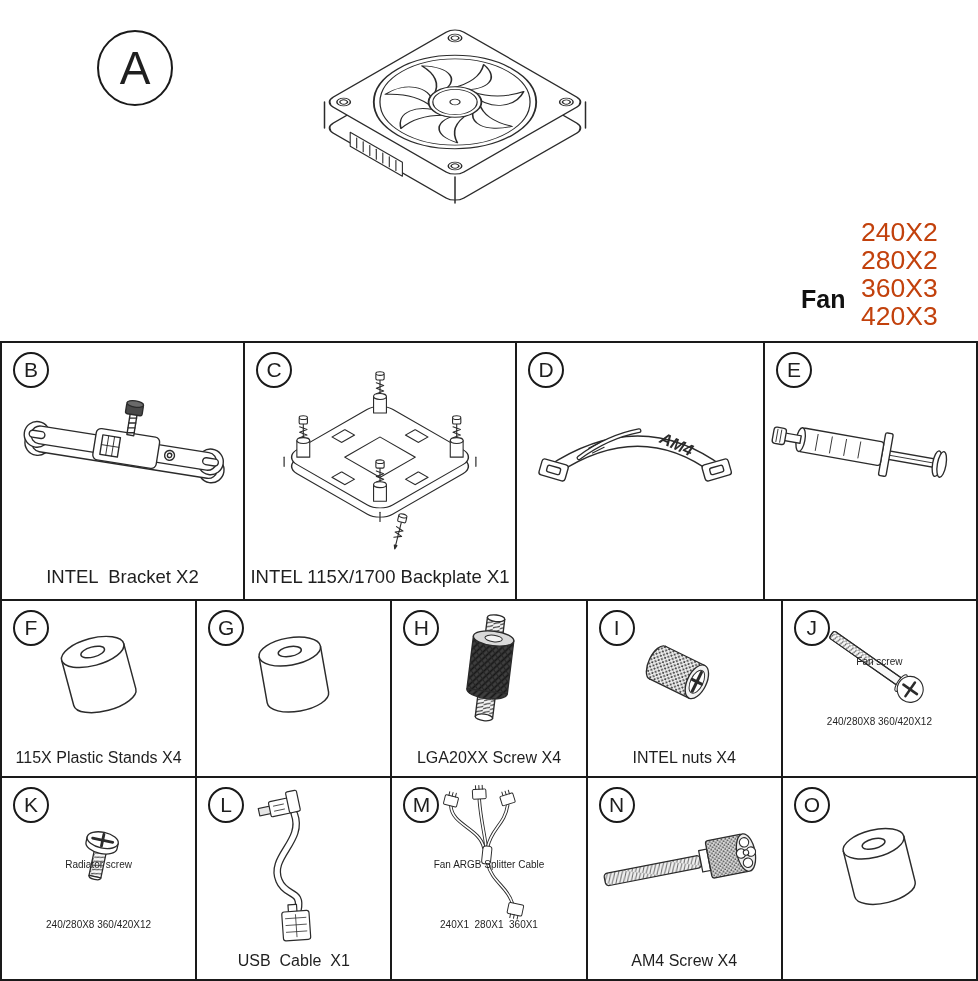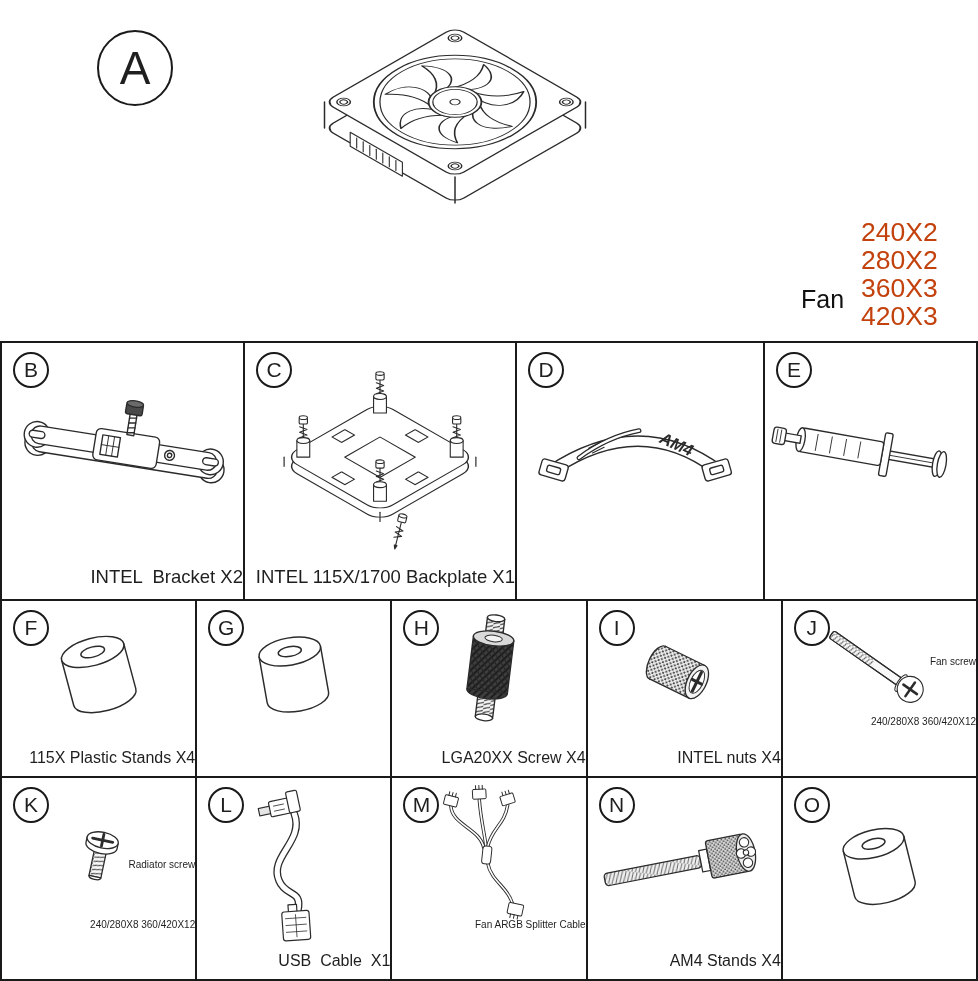--- a/index.html
+++ b/index.html
@@ -4,36 +4,36 @@
 <style>
   *{margin:0;padding:0;box-sizing:border-box}
   html,body{background:#fff}
   .page{position:relative;width:978px;height:981px;background:#fff;color:#1a1a1a;
         font-family:"Liberation Sans",sans-serif;overflow:hidden}
   .badge{position:absolute;border:2px solid #1a1a1a;border-radius:50%;background:#fff;
          display:flex;align-items:center;justify-content:center;font-weight:500;color:#1f1f1f}
   .sectionA{position:absolute;left:0;top:0;width:978px;height:341px}
   .sectionA .badge{left:97px;top:30px;width:76px;height:76px;font-size:46px;border-width:2.5px}
   .fanArt{position:absolute;left:255px;top:5px}
-  .fanLabel{position:absolute;left:801px;top:285px;font-size:25px;font-weight:normal;color:#111}
+  .fanLabel{position:absolute;left:801px;top:285px;font-size:25px;font-weight:bold;color:#111}
   .qtyList{position:absolute;left:861px;top:218px;font-size:26.5px;line-height:28px;color:#c2410c}
   .grid{position:absolute;left:0;top:341px;width:978px;height:640px;border:2px solid #1a1a1a;
         display:flex;flex-direction:column;background:#fff}
   .row{display:flex;border-bottom:2px solid #1a1a1a;min-height:0}
   .row:last-child{border-bottom:none;flex:1}
   .row2{height:258px}
   .row3{height:177px}
   .cell{position:relative;flex:1 1 0;border-right:2px solid #1a1a1a;overflow:hidden;background:#fff}
   .cell:last-child{border-right:none}
   .cell.cb{flex:0 0 243px}.cell.cc{flex:0 0 272px}.cell.cd{flex:0 0 248px}
   .cell .badge{left:11px;top:9px;width:36px;height:36px;font-size:21px}
   .art{position:absolute;left:0;right:0;top:4px;bottom:30px;display:flex;align-items:center;justify-content:center}
   .row2 .art{bottom:40px}
   .art-2line{bottom:46px}
-  .caption{position:absolute;left:0;right:0;bottom:8px;text-align:right;font-size:16px;
+  .caption{position:absolute;left:0;right:0;bottom:8px;text-align:center;font-size:16px;
            line-height:20px;white-space:pre;color:#1f1f1f}
   .row2 .caption{bottom:12px;font-size:18.5px}
   .caption-2{bottom:4px;font-size:10px}
   svg{display:block}
   text{font-family:"Liberation Sans",sans-serif}
 </style>
 </head>
 <body>
 
 <div class="page">
@@ -482,20 +482,21 @@
                 <rect x="-10" y="-9" width="20" height="15" rx="2"></rect>
                 <line x1="-5" y1="6" x2="-5" y2="11"></line>
                   <line x1="0" y1="6" x2="0" y2="11"></line>
                   <line x1="5" y1="6" x2="5" y2="11"></line>
               </g>
             </g>
           </svg>
         </div>
         <div class="caption caption-2">
           <div>Fan ARGB Splitter Cable</div>
+          <div>240X1  280X1  360X1</div>
         </div>
       </div>
 
       <div class="cell">
         <div class="badge">N</div>
         <div class="art">
           <svg width="190" height="127" viewBox="0 0 210 140" stroke-linejoin="round" stroke-linecap="round">
             <defs>
               <pattern id="nthr" width="4" height="16" patternUnits="userSpaceOnUse" patternTransform="rotate(18)">
                 <rect width="4" height="16" fill="#efefef"></rect>
@@ -515,21 +516,21 @@
               <g fill="#fff" stroke-width="1.2">
                 <circle cx="175" cy="57.5" r="5.2"></circle>
                 <circle cx="175" cy="80.5" r="5.2"></circle>
                 <circle cx="169.5" cy="69" r="5.2"></circle>
                 <circle cx="180.5" cy="69" r="5.2"></circle>
                 <circle cx="175" cy="69" r="3"></circle>
               </g>
             </g>
           </svg>
         </div>
-        <div class="caption">AM4 Stands X4</div>
+        <div class="caption">AM4 Screw X4</div>
       </div>
 
       <div class="cell">
         <div class="badge">O</div>
         <div class="art">
           <svg width="118" height="112" viewBox="0 0 120 115" stroke-linejoin="round" stroke-linecap="round">
             <g transform="rotate(-14 60 57)" stroke="#2b2b2b" stroke-width="1.5" fill="#fff">
               <path d="M28,34 L28,82 A32,14 0 0 0 92,82 L92,34"></path>
               <ellipse cx="60" cy="34" rx="32" ry="14"></ellipse>
               <ellipse cx="60" cy="34" rx="12" ry="5"></ellipse>

